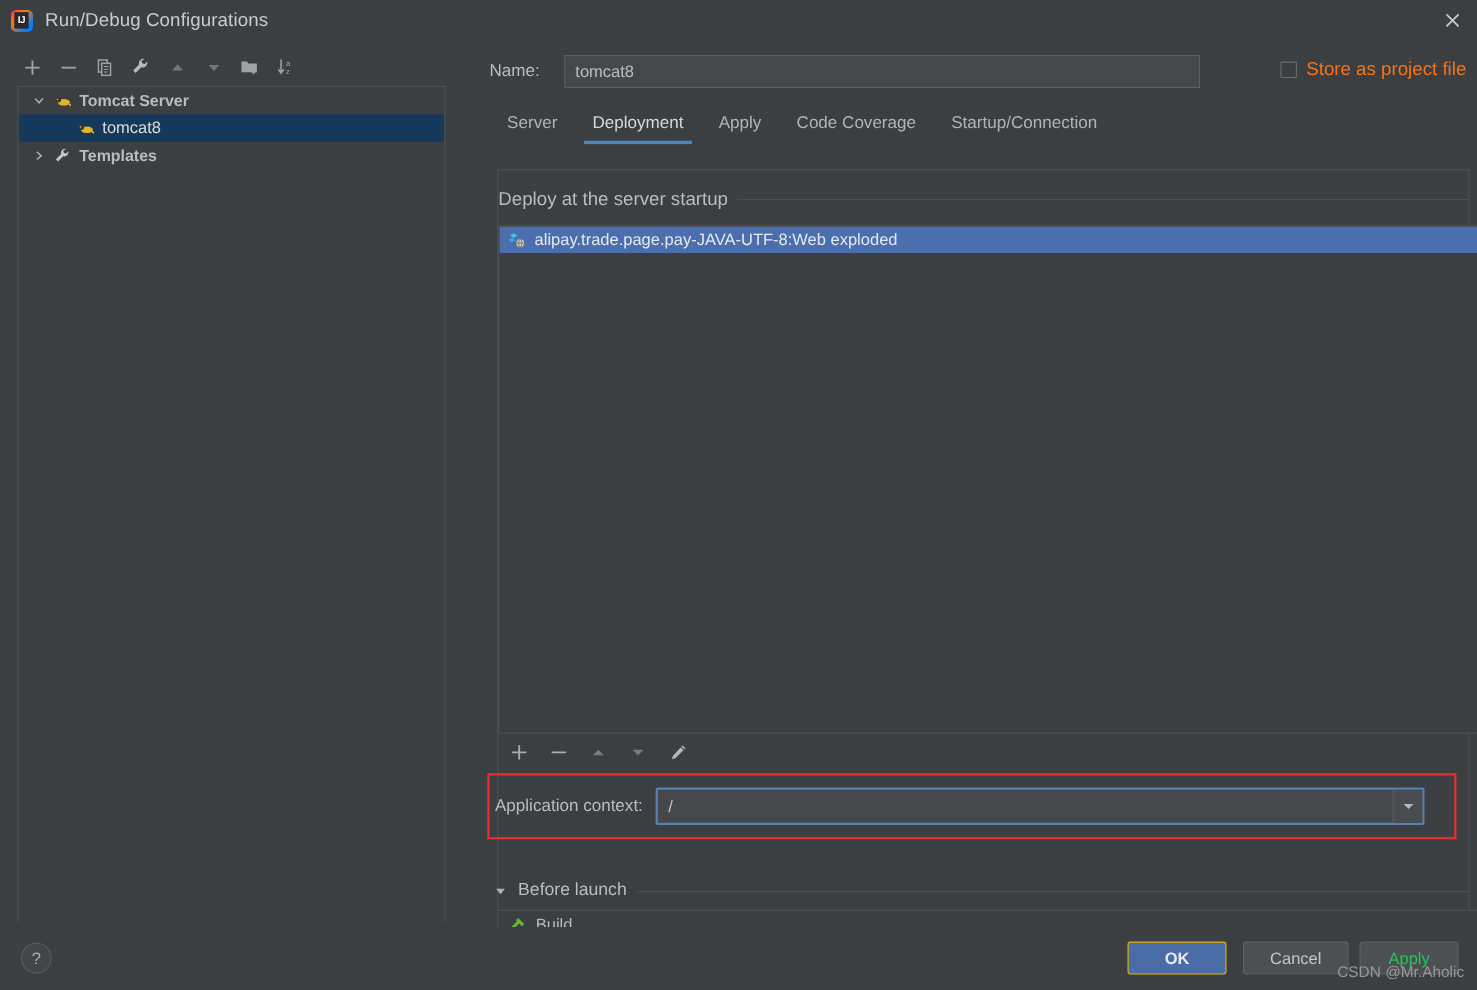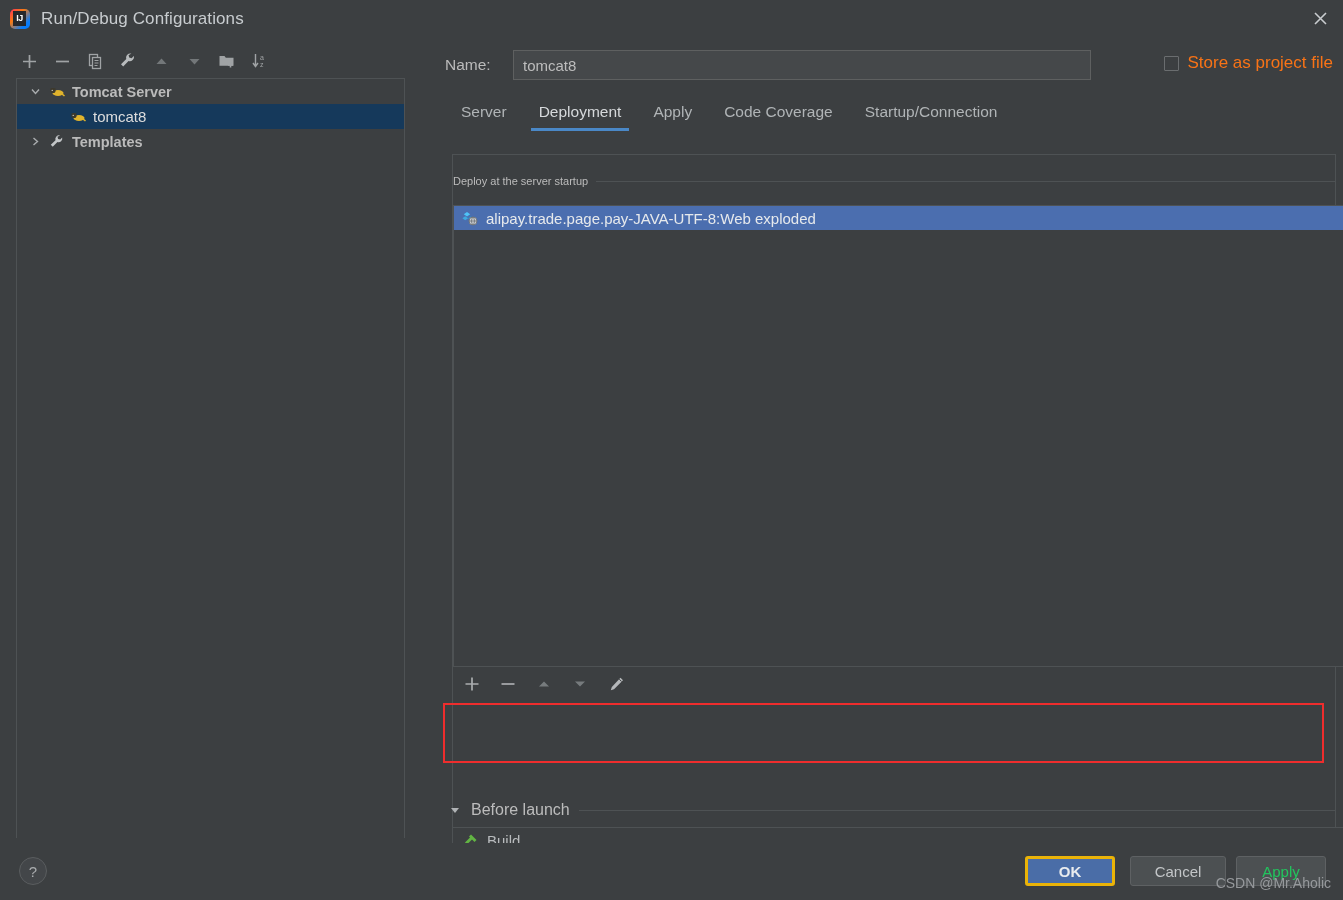--- a/index.html
+++ b/index.html
@@ -206,21 +206,21 @@
 
   
   .group-hdr {
     position: absolute;
     left: 13px; top: 134px;
     width: 882px; height: 20px;
     display: flex;
     align-items: center;
     gap: 8px;
   }
-  .group-hdr .ghdr-text { font-size: 11px; color: #bcbcbc; white-space: nowrap; }
+  .group-hdr .ghdr-text { font-size: 17px; color: #bcbcbc; white-space: nowrap; }
   .group-hdr .ghdr-line { flex: 1; height: 1px; background: #4e5254; }
 
   .content-frame {
     position: absolute;
     left: 12px; top: 117px;
     width: 884px; height: 704px;
     border: 1px solid #4e5254;
   }
 
   .list-box {
@@ -400,21 +400,21 @@
     justify-content: center;
     border: 1px solid #5e6163;
     background: #4c5052;
     color: #c3c6c8;
     font-family: "Liberation Sans", sans-serif;
   }
   .btn-ok {
     left: 1025px; top: 856px;
     width: 90px;
     background: #4a6da7;
-    border: 3px solid #eab308;
+    border: 1px solid #eab308;
     color: #e8ebee;
     font-weight: bold;
   }
   .btn-cancel { left: 1130px; top: 856px; width: 96px; }
   .btn-apply  { left: 1236px; top: 856px; width: 90px; color: #22c55e; }
 
   .watermark {
     position: absolute;
     right: 12px; top: 875px;
     font-size: 14px;
@@ -612,20 +612,31 @@
       <div class="lt-icon">
         <svg width="17" height="17" viewBox="0 0 17 17">
           <path d="M12.5 1.8 L15 4.3 L6 13.3 L2.8 14.3 L3.8 11.1 Z" fill="#c3c6c8"></path>
           <path d="M11.3 3.2 L13.6 5.5" stroke="#3c3f41" stroke-width="1"></path>
         </svg>
       </div>
     </div>
 
     <div class="ctx-highlight"></div>
 
+    <div class="ctx-row">
+      <span class="ctx-label">Application context:</span>
+      <div class="ctx-combo">
+        <input class="ctx-value" type="text" value="/" style="">
+        <span class="ctx-arrow">
+          <svg width="11" height="8" viewBox="0 0 11 8">
+            <path d="M1 2 L5.5 6.5 L10 2 Z" fill="#b7babc"></path>
+          </svg>
+        </span>
+      </div>
+    </div>
 
     <div class="before-hdr">
       <span class="bl-tri">
         <svg width="12" height="12" viewBox="0 0 12 12">
           <path d="M2 4 L10 4 L6 9 Z" fill="#b0b3b5"></path>
         </svg>
       </span>
       <span class="bl-text">Before launch</span>
       <span class="bl-line"></span>
     </div>

